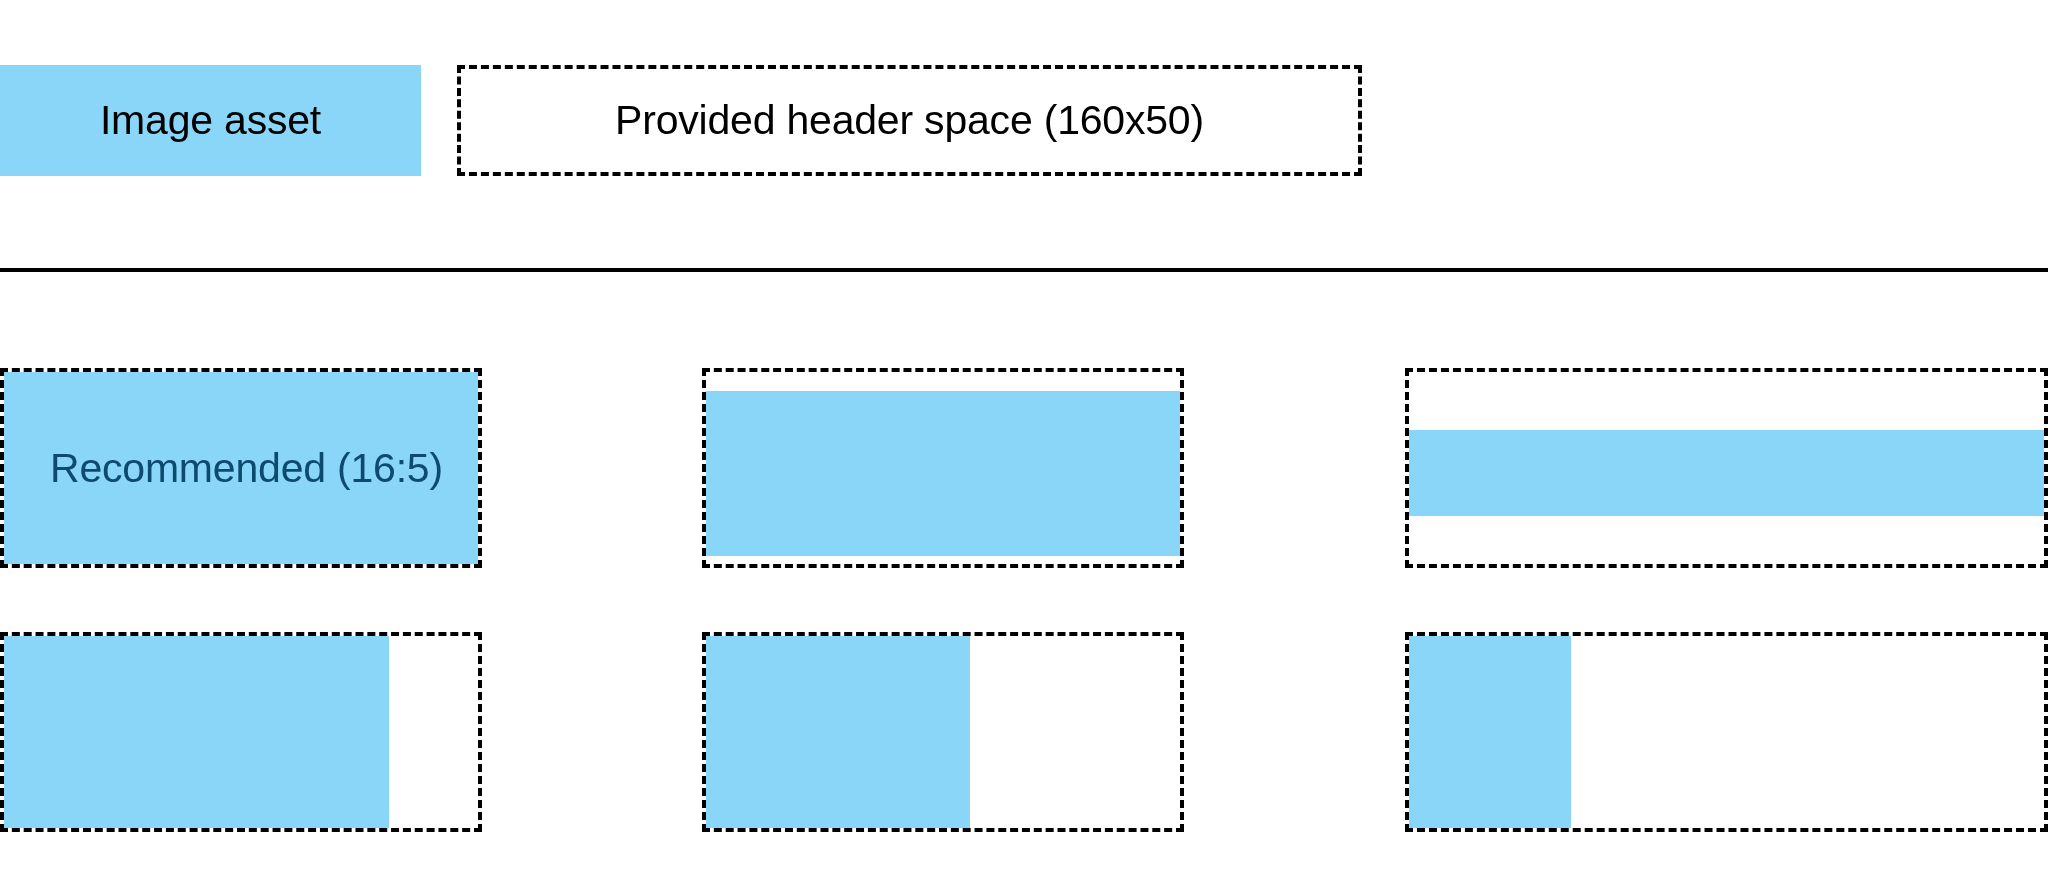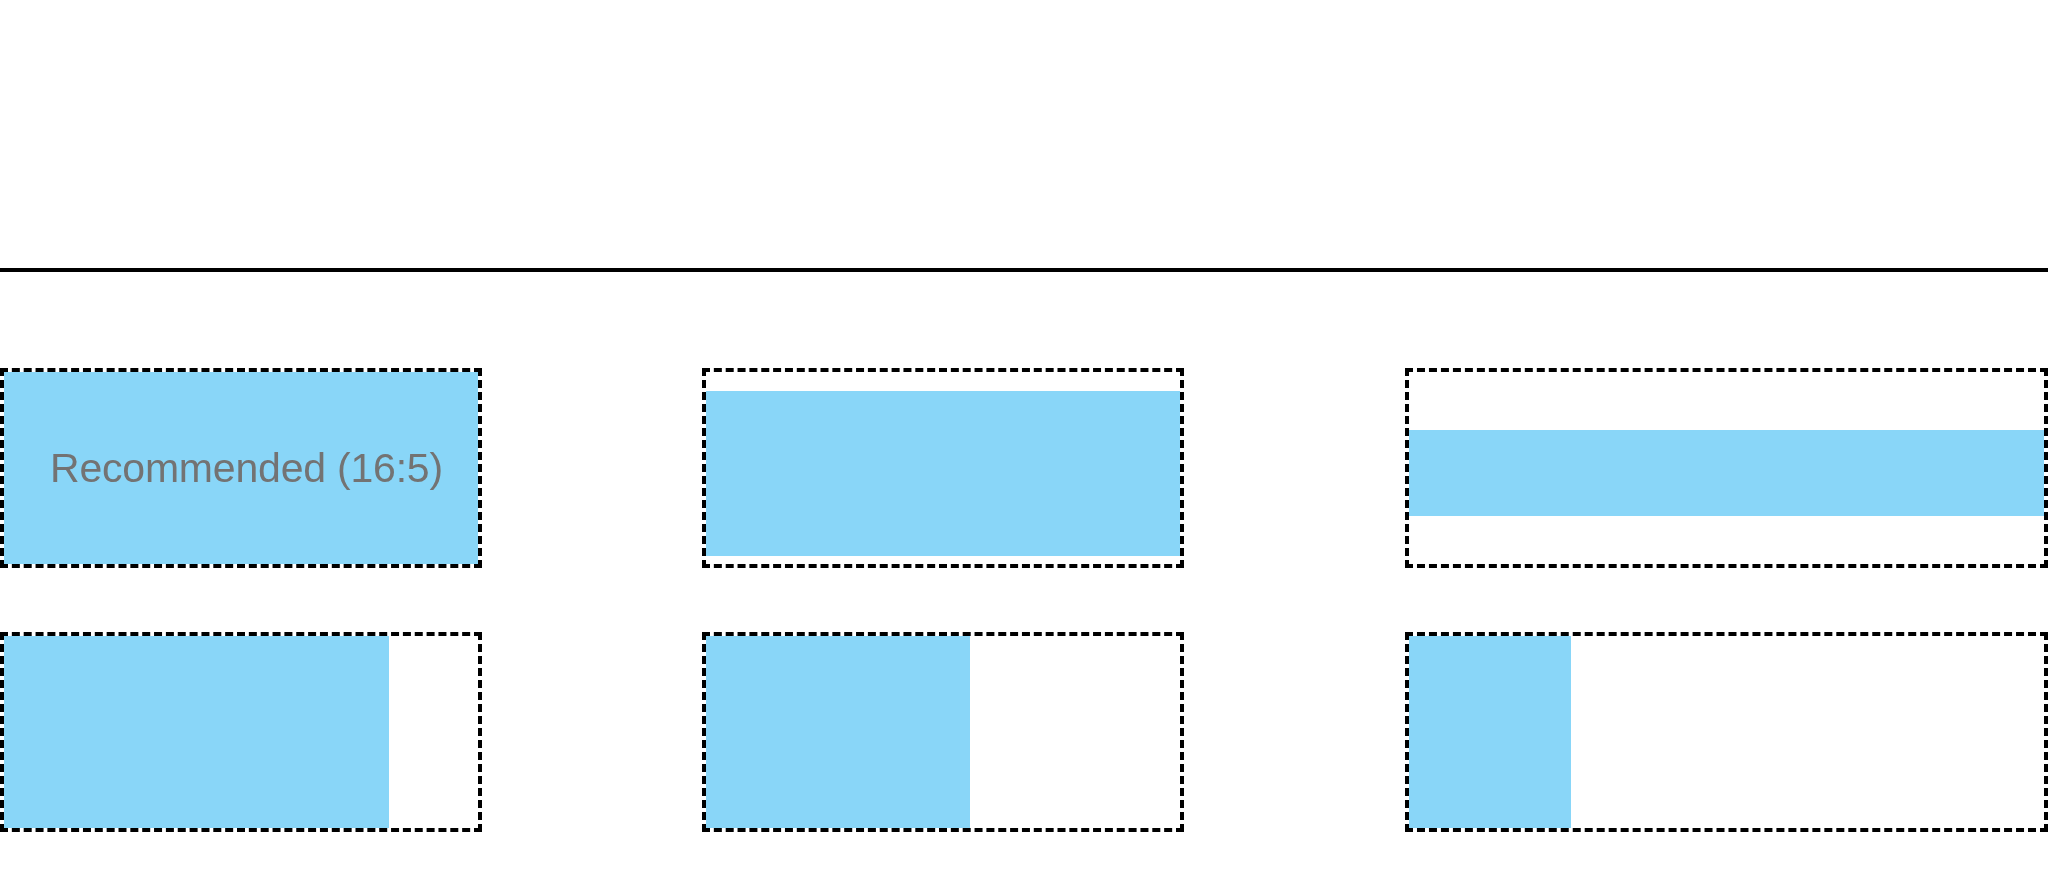--- a/index.html
+++ b/index.html
@@ -152,30 +152,41 @@
     width: 100%;
     height: 100%;
     display: flex;
     align-items: center;
     justify-content: flex-start;
     padding-left: 46px;
     box-sizing: border-box;
     font-size: 41px;
     line-height: 1;
     letter-spacing: -0.2px;
-    color: #737373;
+    color: #0c4a6e;
     white-space: nowrap;
     pointer-events: none;
   }
 </style>
 </head>
 <body>
 
 <div class="stage">
 
+  <div class="header-row">
+
+    <div class="asset-swatch">
+      <span class="asset-swatch-label">Image asset</span>
+    </div>
+
+    <div class="header-space-box">
+      <span class="header-space-label">Provided header space (160x50)</span>
+    </div>
+
+  </div>
 
   <div class="divider"></div>
 
   <div class="ratio-grid">
 
     <div class="grid-row row-1">
 
       <div class="ratio-cell col-1">
         <div class="fill full-bleed"></div>
         <div class="cell-caption">Recommended (16:5)</div>

